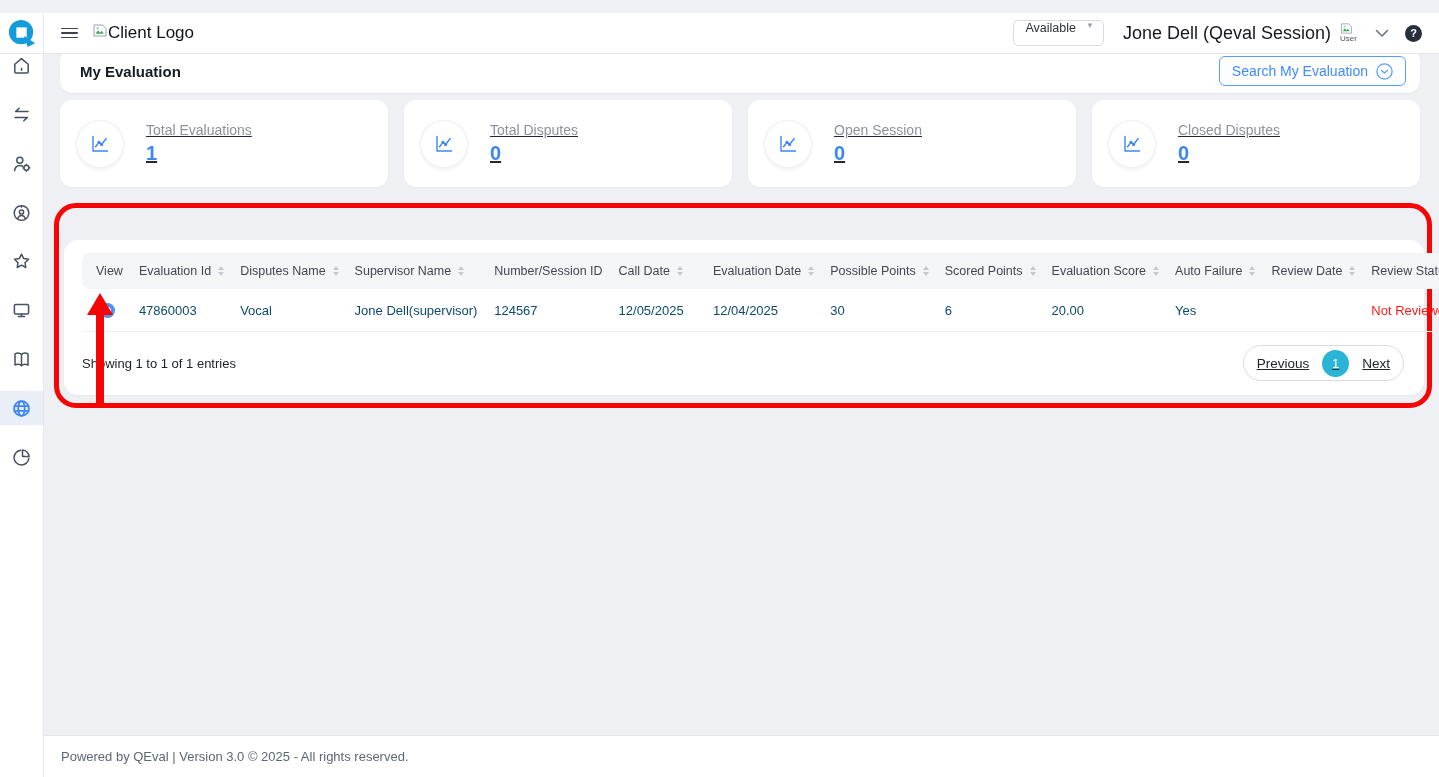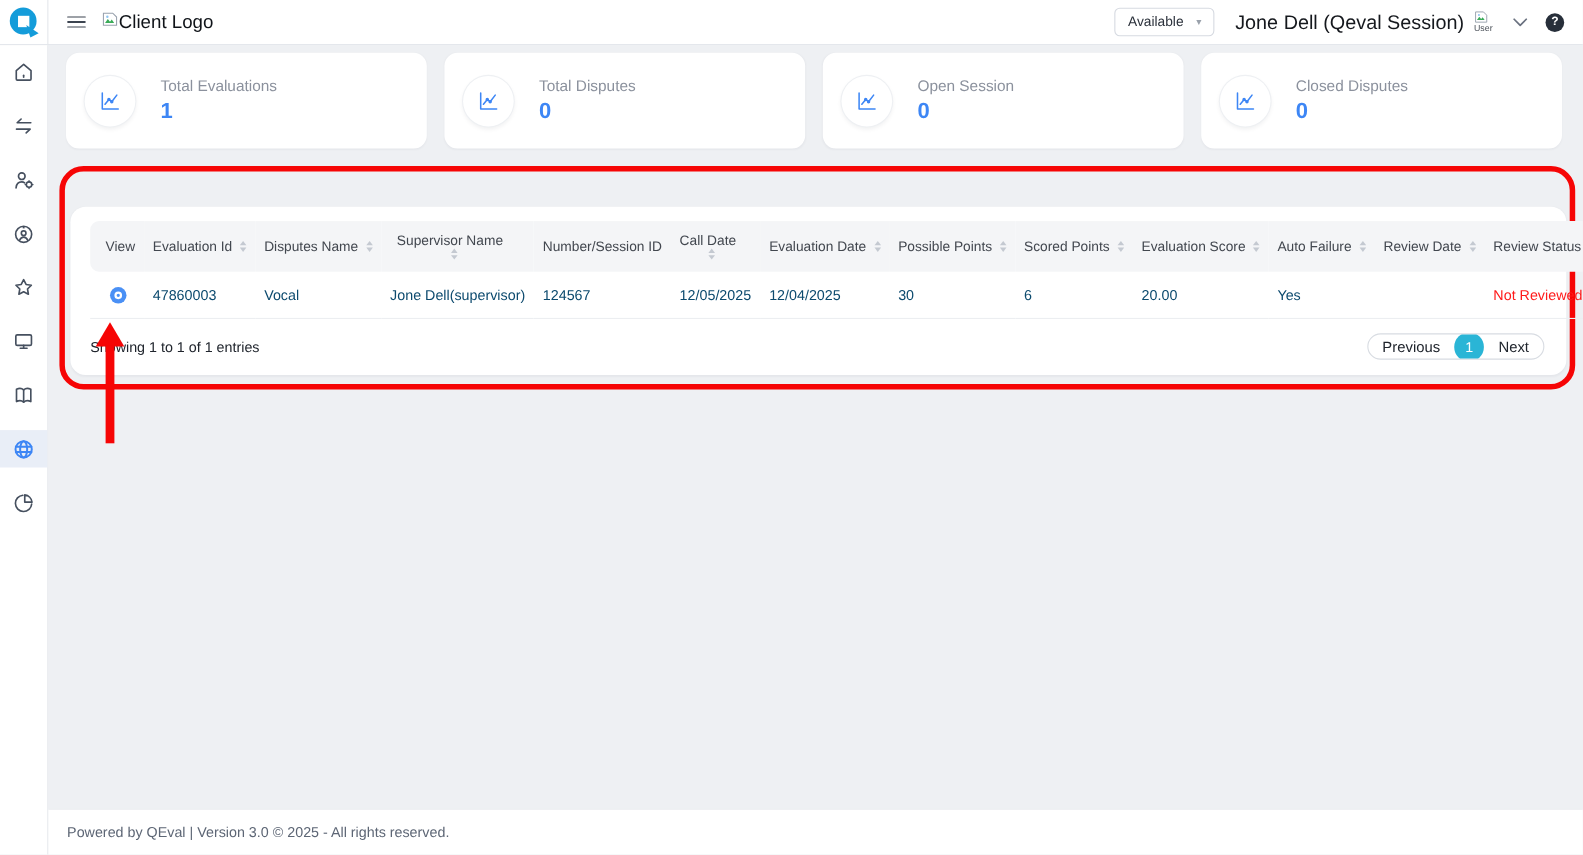--- a/index.html
+++ b/index.html
@@ -6,34 +6,34 @@
   html,body { width:1439px; height:777px; }
   body {
     font-family:"Liberation Sans", sans-serif;
     background:#eef0f3;
     position:relative;
     overflow:hidden;
     color:#23272f;
   }
   
   .topbar {
-    position:absolute; top:0; left:0; width:100%; height:41px;
+    position:absolute; top:13px; left:0; width:100%; height:41px;
     background:#fff; border-bottom:1px solid #e4e7ec;
     display:flex; align-items:center; z-index:6;
   }
   .logo-cell { width:44px; height:41px; display:flex; align-items:center; justify-content:center;
     border-right:1px solid #e4e7ec; flex:0 0 44px; }
   .hamburger { margin-left:17px; width:17px; display:flex; flex-direction:column; gap:3px; cursor:pointer; }
   .hamburger i { display:block; height:1.6px; background:#3c4450; border-radius:1px; }
   .client-logo { margin-left:15px; display:flex; align-items:flex-start; gap:1px; }
   .client-logo .alt { font-size:17px; color:#101419; line-height:1.1; }
   .top-spacer { flex:1; }
   .status-select {
     height:26px; min-width:84px; border:1px solid #d6dae1; border-radius:5px;
-    display:flex; align-items:center; gap:10px; padding:0 9px 0 11px;
+    display:flex; gap:10px; padding:0 9px 0 11px;
     font-size:12.5px; color:#2b313b; background:#fff; cursor:pointer; margin-right:19px;
   }
   .status-select .caret { font-size:8px; color:#9aa1ab; }
   .user-name { font-size:18px; color:#15181d; margin-right:9px; }
   .avatar-broken { width:27px; display:flex; flex-direction:column; align-items:flex-start; line-height:1; margin-right:8px; }
   .avatar-broken .alt { font-size:8px; color:#4b5159; margin-top:1px; }
   .chev-btn { margin-right:16px; cursor:pointer; display:flex; align-items:center; }
   .help-btn {
     width:17px; height:17px; border-radius:50%; background:#272f3a; color:#fff;
     font-size:11px; font-weight:bold; display:flex; align-items:center; justify-content:center;
@@ -54,21 +54,21 @@
     display:flex; align-items:center; justify-content:space-between; padding:0 14px 0 20px;
     box-shadow:0 1px 2px rgba(16,24,40,.04);
   }
   .page-title { font-size:15px; font-weight:bold; color:#171c24; }
   .search-btn {
     display:flex; align-items:center; gap:8px; border:1px solid #54a1f7; color:#3d8bfd;
     background:#fff; border-radius:6px; height:30px; padding:0 12px; font-size:14px; cursor:pointer;
     font-family:"Liberation Sans", sans-serif;
   }
   
-  .stats { margin:7px 19px 16px 16px; display:flex; gap:16px; }
+  .stats { margin:7px 19px 16px 16px; display:flex; gap:16px;text-decoration:underline; }
   .stat-card {
     flex:1; height:87px; background:#fff; border-radius:12px;
     display:flex; align-items:center; padding-left:17px;
     box-shadow:0 1px 2px rgba(16,24,40,.04);
   }
   .stat-icon {
     width:46px; height:46px; border-radius:50%; background:#fff; flex:0 0 46px;
     box-shadow:0 0 0 1px #eef0f3, 0 2px 5px rgba(16,24,40,.08);
     display:flex; align-items:center; justify-content:center; margin-right:23px;
   }
@@ -81,38 +81,38 @@
   }
   .table-card { background:#fff; border-radius:14px; padding:13px 18px 14px; box-shadow:0 1px 2px rgba(16,24,40,.04);margin-top:28px; }
   table { width:100%; border-collapse:separate; border-spacing:0; }
   th {
     background:#f4f5f7; text-align:left; font-weight:normal; font-size:12.5px; color:#42474f;
     padding:11px 8px; white-space:nowrap;
   }
   th:first-child { border-radius:8px 0 0 8px; padding-left:14px; }
   th:last-child  { border-radius:0 8px 8px 0; }
   .th-inner { display:flex; align-items:center; }
-  .th-inner.spread { justify-content:flex-start; padding-right:14px;flex-direction:column; }
+  .th-inner.spread { justify-content:flex-start; padding-right:14px; }
   .sorter { display:inline-flex; flex-direction:column; gap:2px; margin-left:7px; }
   .tri-up   { width:0; height:0; border-left:3.5px solid transparent; border-right:3.5px solid transparent; border-bottom:4.5px solid #c4c9d1; }
   .tri-down { width:0; height:0; border-left:3.5px solid transparent; border-right:3.5px solid transparent; border-top:4.5px solid #c4c9d1; }
   td { padding:13px 8px; font-size:13px; color:#0c4a6e; border-bottom:1px solid #eceef1; white-space:nowrap; }
   td:first-child { padding-left:18px; }
   .eye-btn {
     width:15px; height:15px; border-radius:50%; background:#4a90f5;
     display:inline-flex; align-items:center; justify-content:center; cursor:pointer;
   }
   .eye-btn i { display:block; width:7px; height:7px; border:2px solid #fff; border-radius:50%; }
   .status-red { color:#ff1a1a; }
   
   .table-foot { display:flex; align-items:center; justify-content:space-between; margin-top:13px; padding-right:2px; }
   .entries-text { font-size:13px; color:#20252d; }
   .pager {
     display:flex; align-items:center; border:1px solid #d8dce2; border-radius:999px; background:#fff;
-    height:24px; overflow:hidden;
+    height:36px; overflow:hidden;text-decoration:underline;
   }
   .pager-link { font-size:13.5px; color:#20252d; padding:0 13px; cursor:pointer; }
   .pager-page {
     width:27px; height:27px; border-radius:50%; background:#2ab5d6; color:#fff;
     font-size:13px; display:flex; align-items:center; justify-content:center; cursor:pointer;
   }
   
   .red-arrow { position:absolute; z-index:30; left:43px; top:252px; width:26px; pointer-events:none; }
   .red-arrow .head { width:0; height:0; border-left:13px solid transparent; border-right:13px solid transparent; border-bottom:22px solid #f60505; }
   .red-arrow .shaft { width:8px; height:89px; background:#f60505; margin:-1px auto 0; }
@@ -228,20 +228,30 @@
   <div class="side-item">
     <svg width="21" height="21" viewBox="0 0 21 21" fill="none" stroke="#46505f" stroke-width="1.5" stroke-linecap="round" stroke-linejoin="round">
       <path d="M17.8 11.2A7.4 7.4 0 1 1 9.8 3.2"></path>
       <path d="M11.5 2.9a7.4 7.4 0 0 1 6.6 6.6h-6.6Z"></path>
     </svg>
   </div>
 </div>
 
 <div class="main">
 
+  <div class="title-card">
+    <div class="page-title">My Evaluation</div>
+    <button class="search-btn">
+      <span>Search My Evaluation</span>
+      <svg width="17" height="17" viewBox="0 0 17 17">
+        <circle cx="8.5" cy="8.5" r="7.6" fill="none" stroke="#54a1f7" stroke-width="1.3"></circle>
+        <path d="M5.6 7.4 8.5 10l2.9-2.6" fill="none" stroke="#54a1f7" stroke-width="1.3" stroke-linecap="round" stroke-linejoin="round"></path>
+      </svg>
+    </button>
+  </div>
 
   <div class="stats">
     <div class="stat-card">
       <div class="stat-icon">
         <svg width="22" height="22" viewBox="0 0 22 22" fill="none" stroke="#3d86f5" stroke-width="1.4" stroke-linecap="round" stroke-linejoin="round">
           <path d="M4 3.5v14.5h14.5"></path>
             <path d="M6.5 13.8 10 9.4l2.6 2.1 4.6-6"></path>
           <circle cx="10" cy="9.4" r=".9" fill="#3d86f5"></circle>
             <circle cx="12.6" cy="11.5" r=".9" fill="#3d86f5"></circle>
         </svg>

